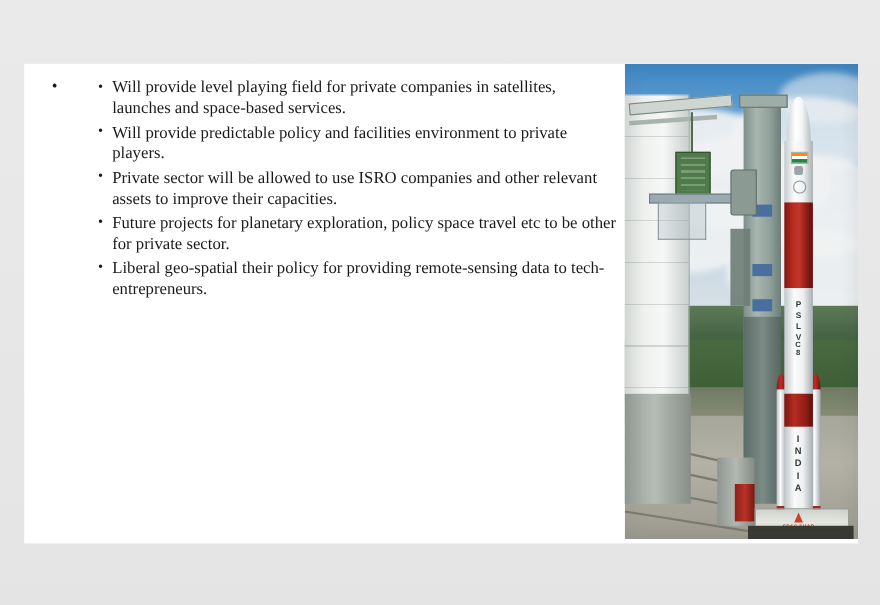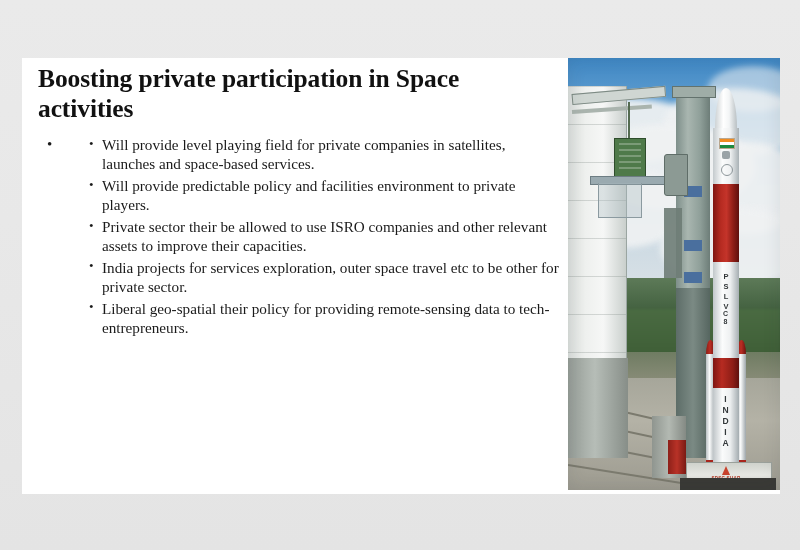--- a/index.html
+++ b/index.html
@@ -403,42 +403,41 @@
 </style>
 </head>
 <body>
 
 <div class="canvas">
 
   <div class="slide">
 
     <div class="text-col">
 
-      <h1 class="slide-title">Boosting private participation in Space activities</h1>
 
       <ul class="level1">
 
       <li class="l1">
             <span class="bullet">•</span>
             <ul class="level2">
               <li class="l2">
                 <span class="bullet">•</span>
                 <span class="btext"><span>Will provide </span><b>level playing field for private companies</b><span> in satellites, launches and space-based services.</span></span>
               </li>
               <li class="l2">
                 <span class="bullet">•</span>
                 <span class="btext"><span>Will provide </span><b>predictable policy and facilities environment</b><span> to private players</span><b>.</b></span>
               </li>
               <li class="l2">
                 <span class="bullet">•</span>
-                <span class="btext"><span>Private sector their be allowed to </span><b>use ISRO companies</b><span> and other relevant assets to improve their capacities.</span></span>
+                <span class="btext"><span>Private sector will be allowed to </span><b>use ISRO companies</b><span> and other relevant assets to improve their capacities.</span></span>
               </li>
               <li class="l2">
                 <span class="bullet">•</span>
-                <span class="btext"><b>India projects</b><span> for services exploration, outer space travel etc to be </span><b>other for private sector</b><span>.</span></span>
+                <span class="btext"><b>Future projects</b><span> for planetary exploration, policy space travel etc to be </span><b>other for private sector</b><span>.</span></span>
               </li>
               <li class="l2">
                 <span class="bullet">•</span>
                 <span class="btext"><b>Liberal geo-spatial their policy</b><span> for providing remote-sensing data to tech-entrepreneurs.</span></span>
               </li>
             </ul>
           </li>
         </ul>
 
     </div>

